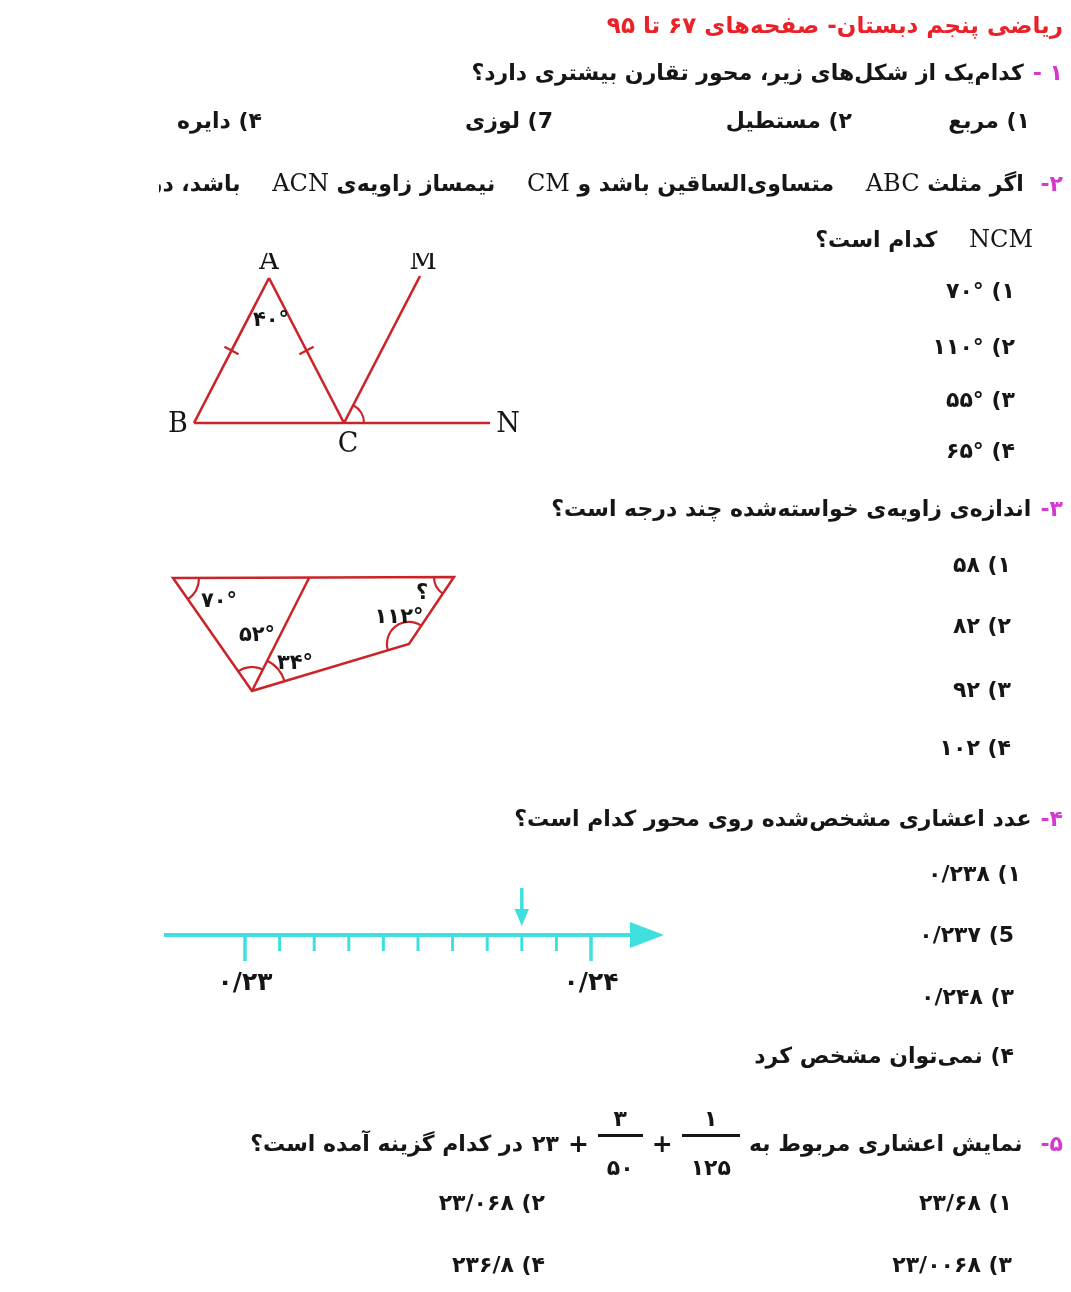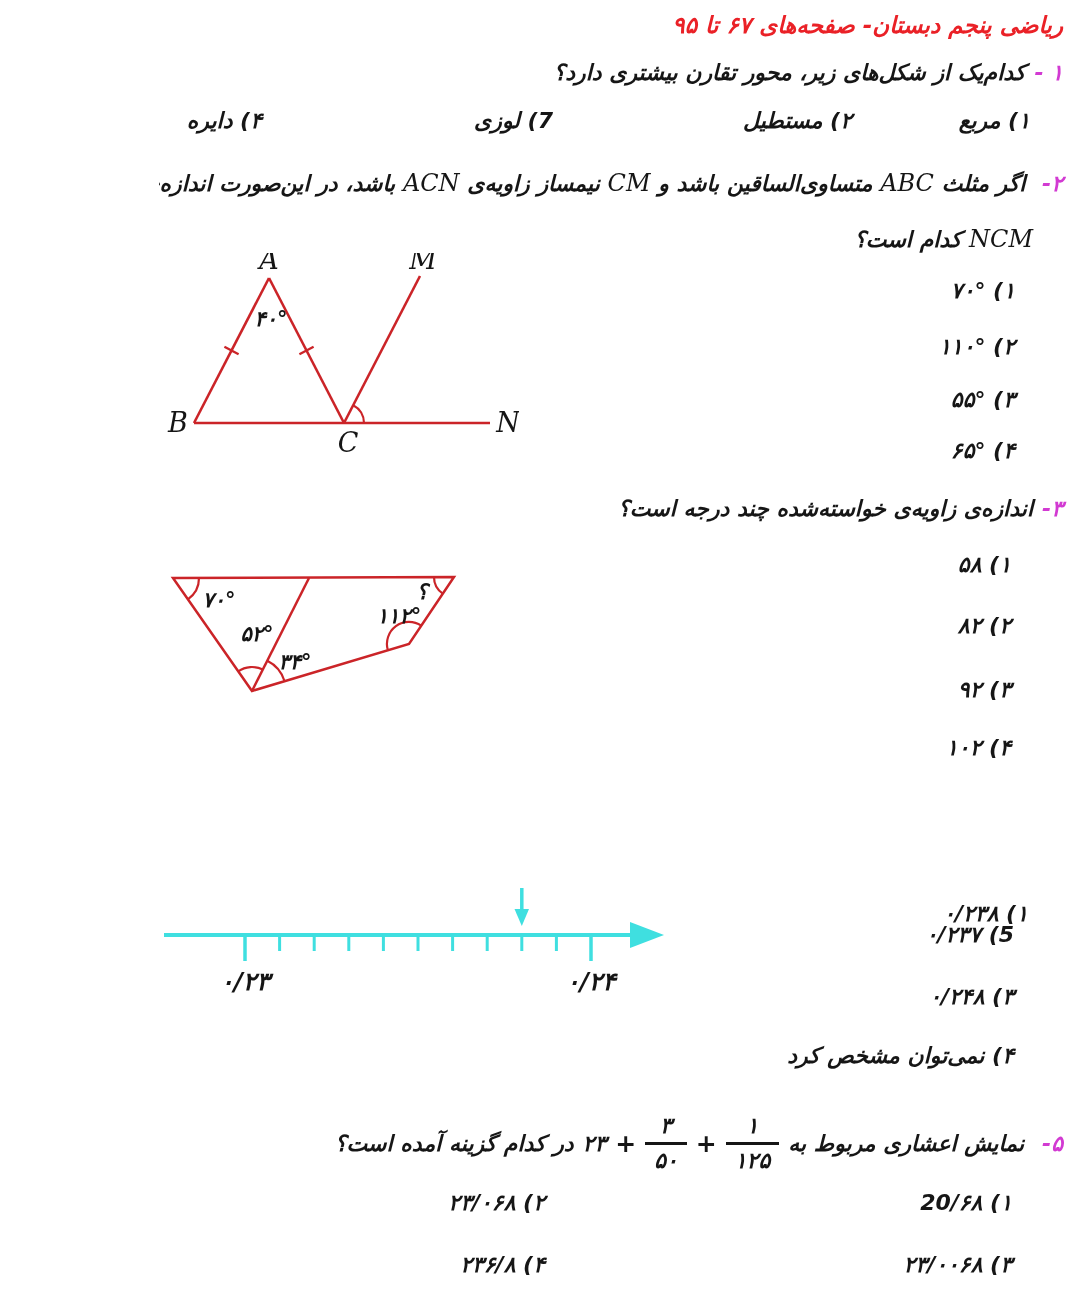--- a/index.html
+++ b/index.html
@@ -5,27 +5,26 @@
   html,body{margin:0;padding:0;background:#ffffff;}
   #page{
     position:relative;
     width:912px;height:1292px;
     background:#ffffff;
     font-family:"DejaVu Sans",sans-serif;
     font-weight:bold;
     color:#161616;
     direction:rtl;
     overflow:hidden;
-    font-style:italic;
   }
   .abs{position:absolute;white-space:nowrap;}
   .qrow{font-size:22px;line-height:1.35;}
   .qnum{color:#d23ad2;margin-inline-end:9px;}
   .opt{position:absolute;white-space:nowrap;font-size:22px;line-height:1.3;}
-  .lat{font-family:"DejaVu Serif",serif;font-weight:normal;font-size:24px;}
+  .lat{font-family:"DejaVu Serif",serif;font-weight:normal;font-size:24px;margin-left:24px;}
   #hdr{top:12px;right:8px;color:#ea2127;font-size:23px;}
   #q1row{top:58px;right:8px;}
   .oq1-1{top:107px;right:41px;}
   .oq1-2{top:107px;right:219px;}
   .oq1-3{top:107px;right:518px;}
   .oq1-4{top:107px;right:809px;}
   #q2row1{top:167px;right:8px;}
   #q2row2{top:223px;right:38px;}
   #q2fig{left:8px;top:253px;}
   .oq2-1{top:277px;right:56px;}
@@ -33,32 +32,32 @@
   .oq2-3{top:386px;right:56px;}
   .oq2-4{top:437px;right:56px;}
   #q3row{top:494px;right:8px;}
   #q3fig{left:0px;top:565px;}
   .oq3-1{top:551px;right:60px;}
   .oq3-2{top:612px;right:60px;text-align:center;}
   .oq3-3{top:676px;right:60px;margin-left:44px;}
   .oq3-4{top:734px;right:60px;}
   #q4row{top:804px;right:8px;}
   #q4fig{left:5px;top:880px;}
-  .oq4-1{top:860px;right:43px;margin-top:40px;}
+  .oq4-1{top:860px;right:50px;}
   .oq4-2{top:921px;right:57px;}
   .oq4-3{top:983px;right:57px;}
   .oq4-4{top:1042px;right:57px;}
   #q5row{top:1100px;right:8px;display:flex;align-items:center;gap:9px;height:86px;font-size:22px;}
   .oq5-1{top:1189px;right:59px;}
   .oq5-2{top:1189px;right:526px;}
   .oq5-3{top:1251px;right:59px;}
   .oq5-4{top:1251px;right:526px;margin-left:31px;}
   .frac{display:inline-block;text-align:center;font-size:22px;line-height:1.15;}
   .frac .num{display:block;padding:0 9px 3px;}
-  .frac .den{display:block;border-top:3px solid #161616;padding:3px 9px 0;}
+  .frac .den{display:block;border-top:3px solid #161616;padding:18px 9px 0;}
   .plus{font-size:25px;}
   
   .fig-red{stroke:#cb2428;fill:none;}
   .cyan{stroke:#3fdfe0;fill:none;}
   .cyan-fill{fill:#3fdfe0;stroke:none;}
   .vlab{font-family:"DejaVu Serif",serif;font-size:27px;font-weight:normal;fill:#151515;}
   .alab{font-family:"DejaVu Sans",sans-serif;font-weight:bold;font-size:21px;fill:#151515;}
   .nlab{font-family:"DejaVu Sans",sans-serif;font-weight:bold;font-size:25px;fill:#151515;}
 </style>
 </head>
@@ -129,20 +128,23 @@
     <text class="alab" x="136" y="104" text-anchor="middle">۳۴°</text>
     <text class="alab" x="240" y="58" text-anchor="middle">۱۱۲°</text>
     <text class="alab" x="263" y="34" text-anchor="middle">؟</text>
   </svg>
 
   <div class="opt oq3-1">۱) ۵۸</div>
   <div class="opt oq3-2">۲) ۸۲</div>
   <div class="opt oq3-3">۳) ۹۲</div>
   <div class="opt oq3-4">۴) ۱۰۲</div>
 
+  <div id="q4row" class="abs qrow">
+    <span class="qnum">۴-</span><span>عدد اعشاری مشخص‌شده روی محور کدام است؟</span>
+  </div>
 
   <svg id="q4fig" class="abs" width="505" height="118" viewBox="0 0 505 118">
     <line class="cyan" x1="0" y1="55" x2="470" y2="55" stroke-width="4"></line>
     <polygon class="cyan-fill" points="466,42 500,55 466,68"></polygon>
     <line class="cyan" x1="81" y1="55" x2="81" y2="81" stroke-width="3.5"></line>
     <line class="cyan" x1="427" y1="55" x2="427" y2="81" stroke-width="3.5"></line>
     <line class="cyan" x1="115.6" y1="55" x2="115.6" y2="71" stroke-width="3"></line>
     <line class="cyan" x1="150.2" y1="55" x2="150.2" y2="71" stroke-width="3"></line>
     <line class="cyan" x1="184.8" y1="55" x2="184.8" y2="71" stroke-width="3"></line>
     <line class="cyan" x1="219.4" y1="55" x2="219.4" y2="71" stroke-width="3"></line>
@@ -172,18 +174,18 @@
     <span class="plus">+</span>
     <span class="frac">
       <span class="num">۳</span>
       <span class="den">۵۰</span>
     </span>
     <span class="plus">+</span>
     <span>۲۳</span>
     <span>در کدام گزینه آمده است؟</span>
   </div>
 
-  <div class="opt oq5-1">۱) 20/۶۸</div>
+  <div class="opt oq5-1">۱) ۲۳/۶۸</div>
   <div class="opt oq5-2">۲) ۲۳/۰۶۸</div>
   <div class="opt oq5-3">۳) ۲۳/۰۰۶۸</div>
   <div class="opt oq5-4">۴) ۲۳۶/۸</div>
 
 </div>
 
 </body></html>

